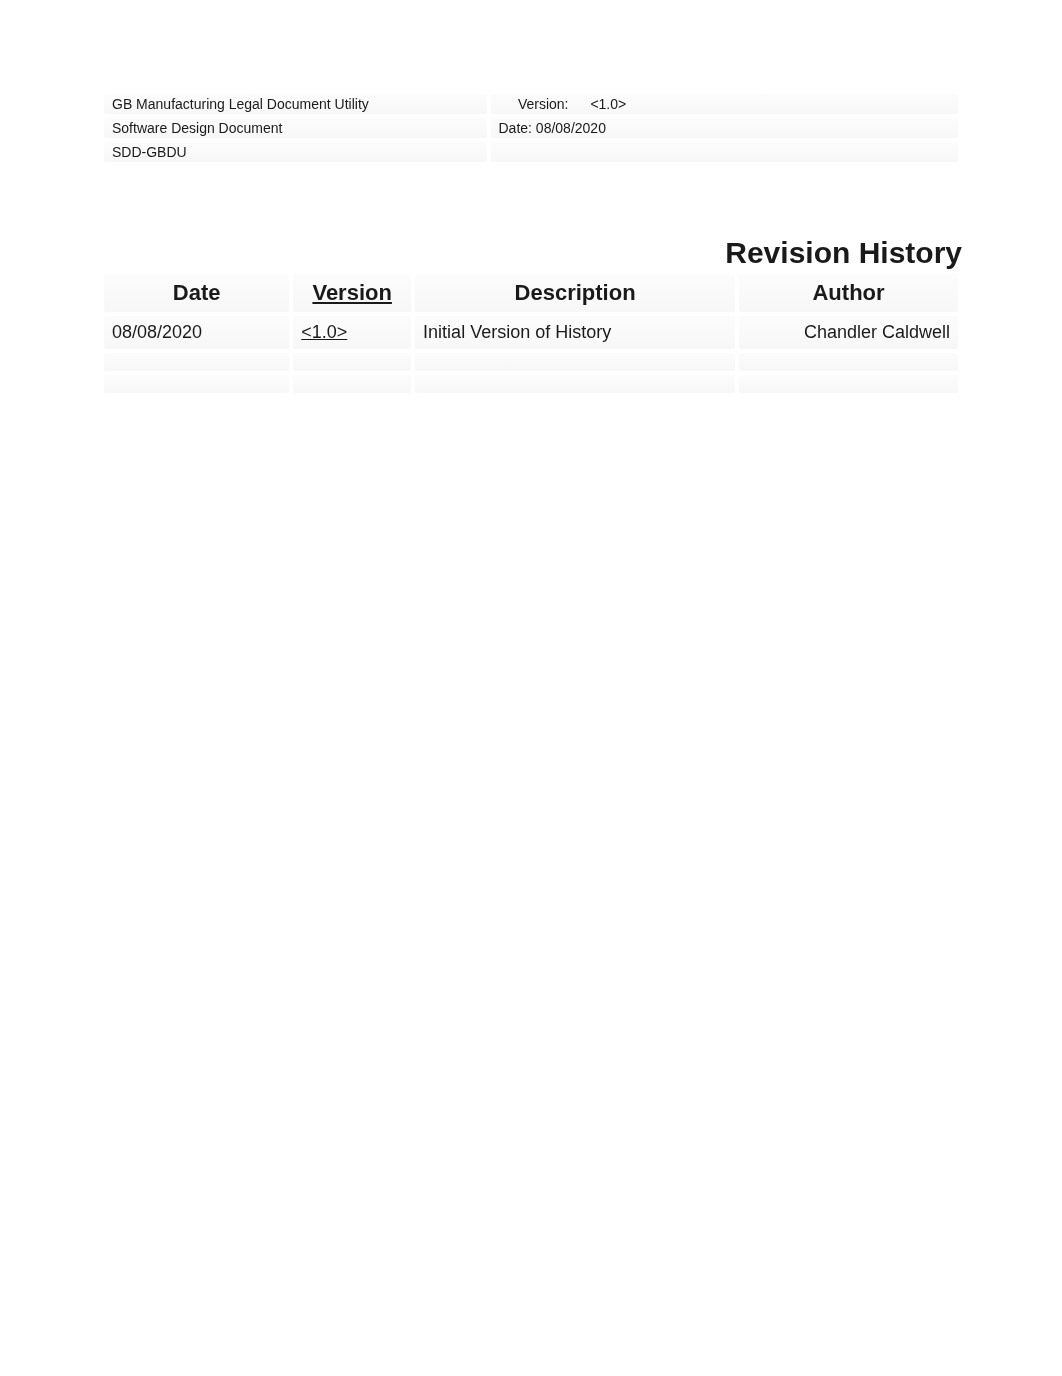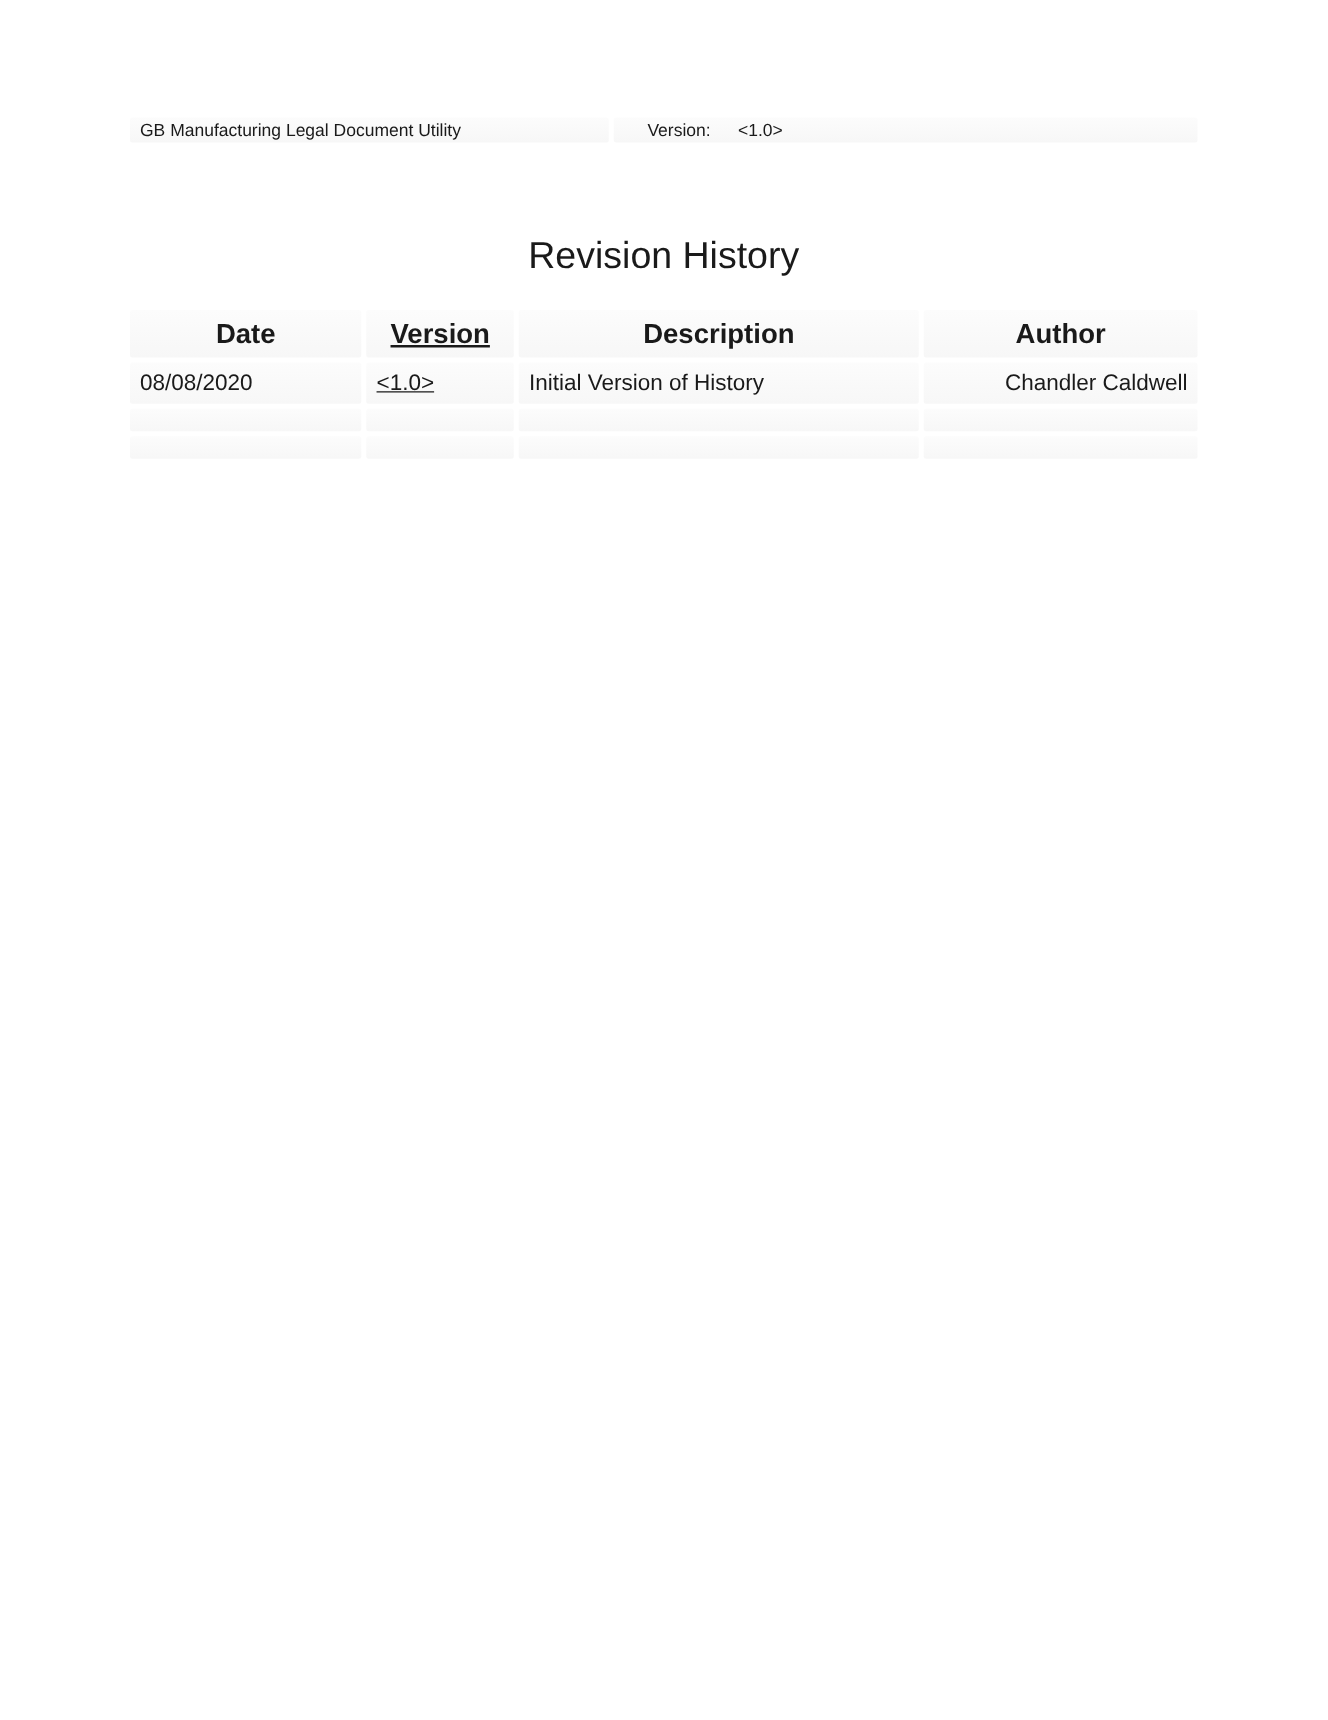--- a/index.html
+++ b/index.html
@@ -37,24 +37,23 @@
     .version-label {
       display: inline-block;
       width: 70px;
       text-align: right;
     }
     .version-value {
       display: inline-block;
       padding-left: 18px;
     }
     .page-title {
-      text-align: center;
+      text-align: right;
       font-size: 30px;
-      font-weight: 400;
-      margin-bottom: 22px;
+      font-weight: 700;
       color: #1a1a1a;
     }
     .revision-table {
       width: 100%;
       border-collapse: separate;
       border-spacing: 4px;
     }
     .revision-table th {
       background: linear-gradient(to bottom, #fcfcfc, #f7f7f7);
       padding: 6px 8px;
@@ -95,20 +94,30 @@
 
 <table class="header-table">
   <tbody>
       <tr>
     <td class="header-left">GB Manufacturing Legal Document Utility</td>
     <td class="header-right">
       <span class="version-label">Version:</span>
       <span class="version-value">&lt;1.0&gt;</span>
     </td>
   </tr>
+  <tr>
+    <td class="header-left">Software Design Document</td>
+    <td class="header-right">
+      <span>Date: </span><span>08/08/2020</span>
+    </td>
+  </tr>
+  <tr>
+    <td class="header-left">SDD-GBDU</td>
+    <td class="header-right"></td>
+  </tr>
 </tbody>
   </table>
 
 <h1 class="page-title">Revision History</h1>
 
 <table class="revision-table">
   <thead>
     <tr>
       <th class="col-date">Date</th>
       <th class="col-version">Version</th>

